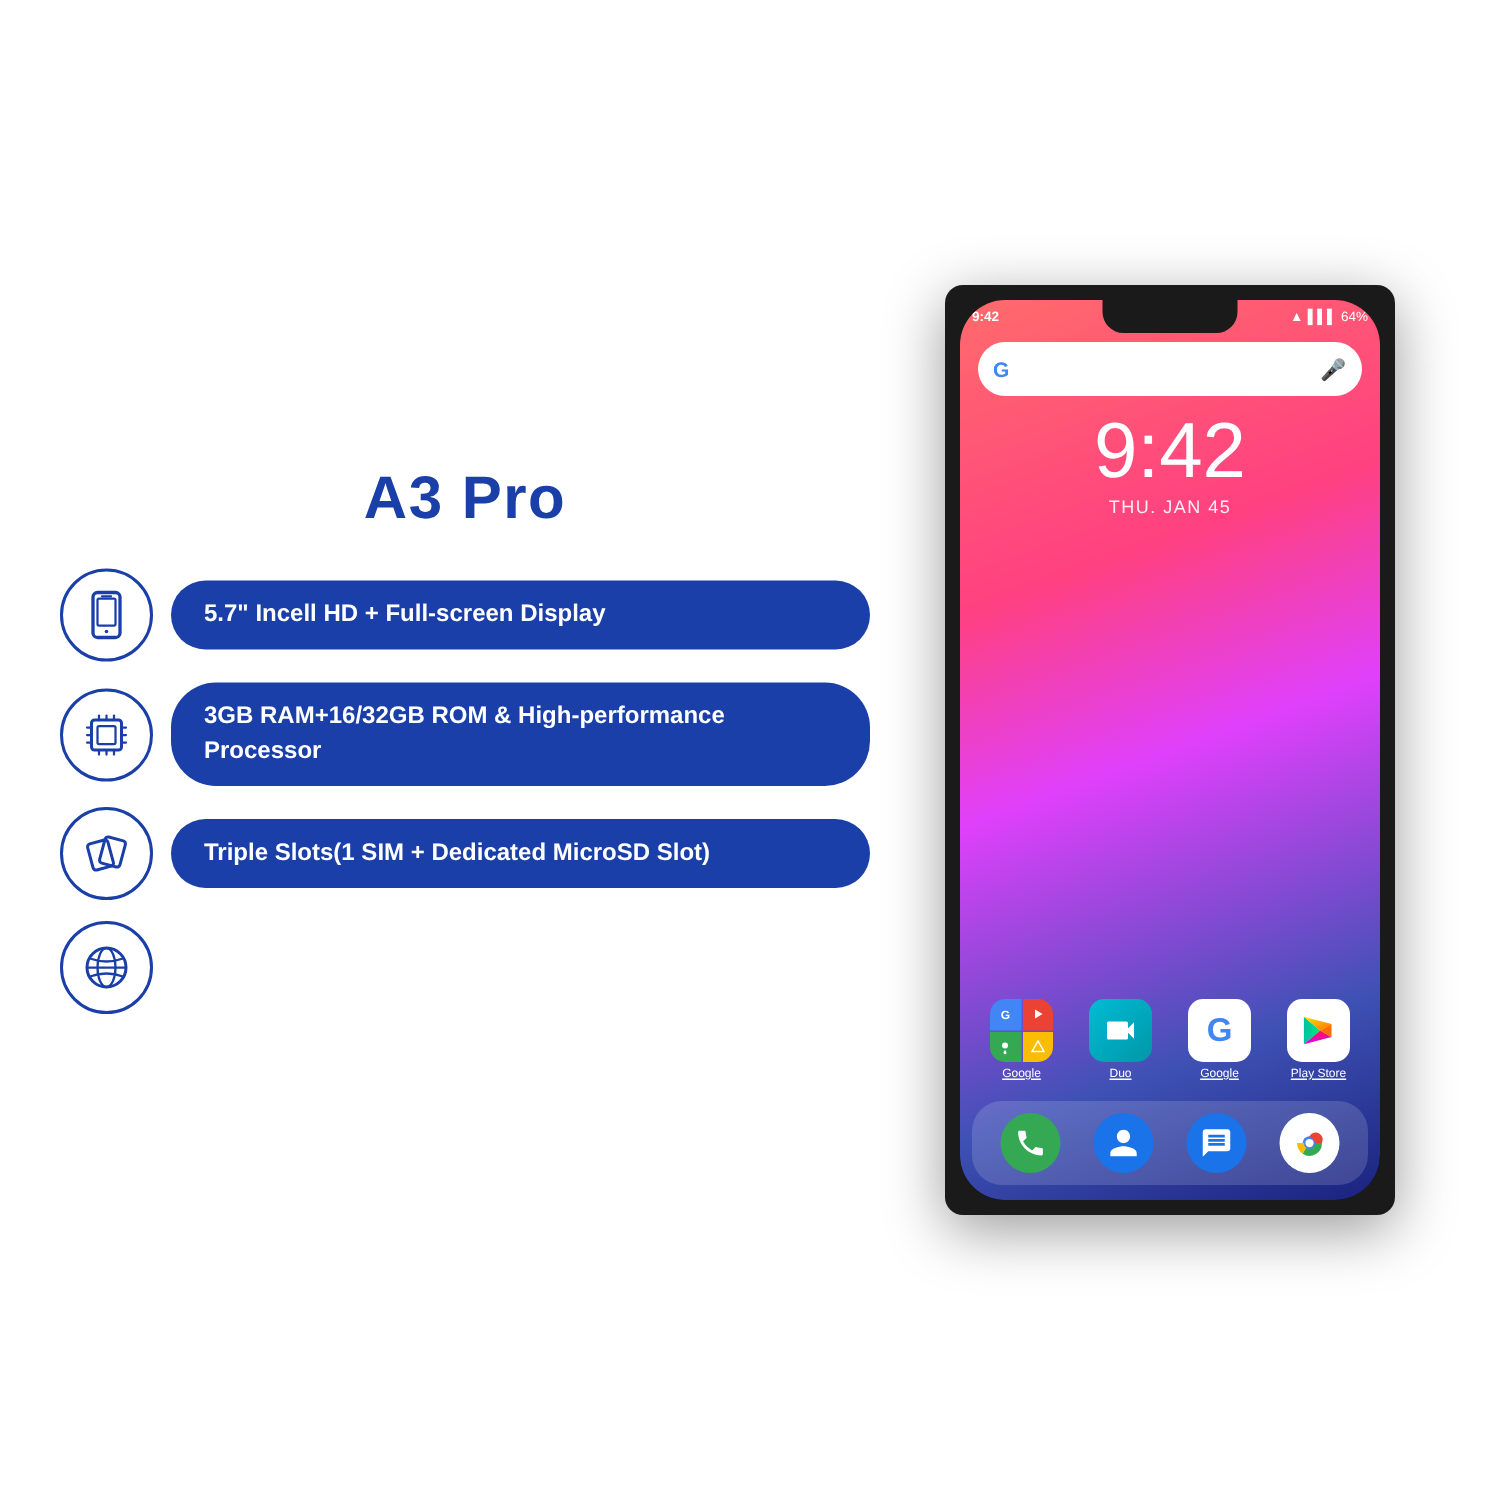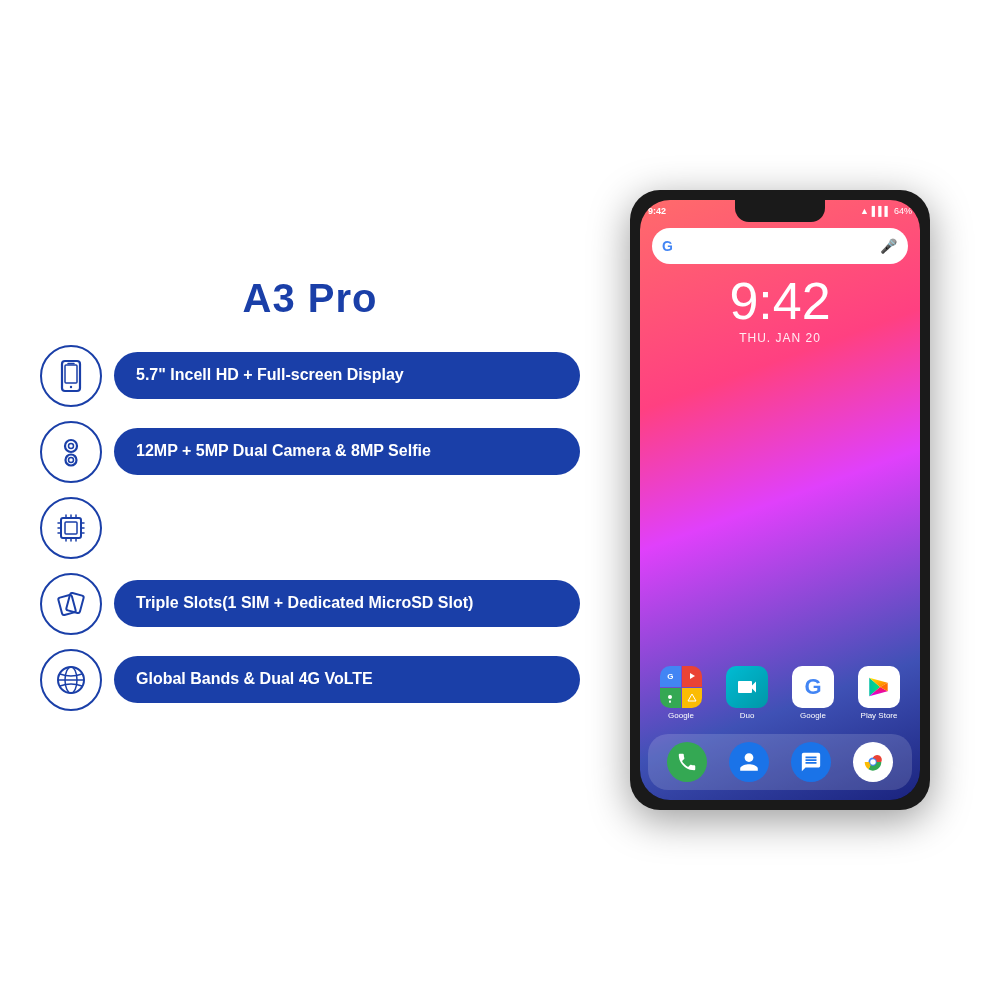--- a/index.html
+++ b/index.html
@@ -74,21 +74,21 @@
       width: 360px;
       display: flex;
       align-items: center;
       justify-content: center;
       flex-shrink: 0;
     }
     .phone-outer {
       width: 300px;
       height: 620px;
       background: #1a1a1a;
-      border-radius: 30px;
+      border-radius: 12px;
       padding: 10px;
       box-shadow: 0 10px 40px rgba(0,0,0,0.4);
       position: relative;
     }
     .phone-inner {
       width: 100%;
       height: 100%;
       border-radius: 30px;
       overflow: hidden;
       position: relative;
@@ -208,20 +208,21 @@
       align-items: center;
       justify-content: center;
       font-size: 20px;
       position: relative;
       overflow: hidden;
     }
     .app-label {
       font-size: 8px;
       color: white;
       text-align: right;
+      text-decoration: underline;
     }
     
     .google-cluster {
       width: 42px;
       height: 42px;
       display: grid;
       grid-template-columns: 1fr 1fr;
       grid-template-rows: 1fr 1fr;
       gap: 1px;
       border-radius: 10px;
@@ -272,53 +273,43 @@
           <rect x="12" y="7" width="12" height="18" rx="1" stroke="#1a3fa8" stroke-width="1.5" fill="none"></rect>
           <circle cx="18" cy="29" r="1.2" fill="#1a3fa8"></circle>
           <line x1="15" y1="5.5" x2="21" y2="5.5" stroke="#1a3fa8" stroke-width="1.5" stroke-linecap="round"></line>
         </svg>
       </div>
       <div class="feature-pill">
         <span class="feature-text">5.7" Incell HD + Full-screen Display</span>
       </div>
     </div>
 
-    <div class="feature-row">
-      <div class="icon-circle">
-        <svg viewBox="0 0 36 36" fill="none" xmlns="http://www.w3.org/2000/svg">
-          <circle cx="18" cy="12" r="6" stroke="#1a3fa8" stroke-width="2.2" fill="none"></circle>
-          <circle cx="18" cy="12" r="2.5" stroke="#1a3fa8" stroke-width="1.5" fill="none"></circle>
-          <circle cx="18" cy="26" r="5.5" stroke="#1a3fa8" stroke-width="2.2" fill="none"></circle>
-          <circle cx="18" cy="26" r="2.5" stroke="#1a3fa8" stroke-width="1.5" fill="none"></circle>
-        </svg>
-      </div>
-      <div class="feature-pill">
-        <span class="feature-text">12MP + 5MP Dual Camera &amp; 8MP Selfie</span>
-      </div>
-    </div>
 
     <div class="feature-row">
       <div class="icon-circle">
         <svg viewBox="0 0 36 36" fill="none" xmlns="http://www.w3.org/2000/svg">
           <rect x="8" y="8" width="20" height="20" rx="2" stroke="#1a3fa8" stroke-width="2" fill="none"></rect>
           <rect x="12" y="12" width="12" height="12" rx="1" stroke="#1a3fa8" stroke-width="1.5" fill="none"></rect>
           <line x1="13" y1="8" x2="13" y2="5" stroke="#1a3fa8" stroke-width="1.5" stroke-linecap="round"></line>
           <line x1="18" y1="8" x2="18" y2="5" stroke="#1a3fa8" stroke-width="1.5" stroke-linecap="round"></line>
           <line x1="23" y1="8" x2="23" y2="5" stroke="#1a3fa8" stroke-width="1.5" stroke-linecap="round"></line>
           <line x1="13" y1="28" x2="13" y2="31" stroke="#1a3fa8" stroke-width="1.5" stroke-linecap="round"></line>
           <line x1="18" y1="28" x2="18" y2="31" stroke="#1a3fa8" stroke-width="1.5" stroke-linecap="round"></line>
           <line x1="23" y1="28" x2="23" y2="31" stroke="#1a3fa8" stroke-width="1.5" stroke-linecap="round"></line>
           <line x1="8" y1="13" x2="5" y2="13" stroke="#1a3fa8" stroke-width="1.5" stroke-linecap="round"></line>
           <line x1="8" y1="18" x2="5" y2="18" stroke="#1a3fa8" stroke-width="1.5" stroke-linecap="round"></line>
           <line x1="8" y1="23" x2="5" y2="23" stroke="#1a3fa8" stroke-width="1.5" stroke-linecap="round"></line>
           <line x1="28" y1="13" x2="31" y2="13" stroke="#1a3fa8" stroke-width="1.5" stroke-linecap="round"></line>
           <line x1="28" y1="18" x2="31" y2="18" stroke="#1a3fa8" stroke-width="1.5" stroke-linecap="round"></line>
           <line x1="28" y1="23" x2="31" y2="23" stroke="#1a3fa8" stroke-width="1.5" stroke-linecap="round"></line>
         </svg>
       </div>
+      <div class="feature-pill">
+        <span class="feature-text">3GB RAM+16/32GB ROM &amp; High-performance Processor</span>
+      </div>
     </div>
 
     <div class="feature-row">
       <div class="icon-circle">
         <svg viewBox="0 0 36 36" fill="none" xmlns="http://www.w3.org/2000/svg">
 
           <rect x="7" y="10" width="14" height="18" rx="2" stroke="#1a3fa8" stroke-width="2" fill="none" transform="rotate(-15 14 19)"></rect>
           <rect x="15" y="8" width="14" height="18" rx="2" stroke="#1a3fa8" stroke-width="2" fill="none" transform="rotate(15 22 17)"></rect>
         </svg>
       </div>
@@ -331,23 +322,20 @@
     <div class="feature-row">
       <div class="icon-circle">
         <svg viewBox="0 0 36 36" fill="none" xmlns="http://www.w3.org/2000/svg">
           <circle cx="18" cy="18" r="13" stroke="#1a3fa8" stroke-width="2" fill="none"></circle>
           <ellipse cx="18" cy="18" rx="6" ry="13" stroke="#1a3fa8" stroke-width="1.5" fill="none"></ellipse>
           <line x1="5" y1="18" x2="31" y2="18" stroke="#1a3fa8" stroke-width="1.5"></line>
           <path d="M7 12 Q18 16 29 12" stroke="#1a3fa8" stroke-width="1.5" fill="none"></path>
           <path d="M7 24 Q18 20 29 24" stroke="#1a3fa8" stroke-width="1.5" fill="none"></path>
         </svg>
       </div>
-      <div class="feature-pill">
-        <span class="feature-text">Global Bands &amp; Dual 4G VoLTE</span>
-      </div>
     </div>
   </div>
 
   <div class="right-panel">
     <div class="phone-outer">
       <div class="phone-inner">
 
         <div class="screen-bg"></div>
 
         <div class="notch"></div>
@@ -361,21 +349,21 @@
           </div>
         </div>
 
         <div class="search-bar">
           <span class="search-g">G</span>
           <span class="search-mic">🎤</span>
         </div>
 
         <div class="clock-display">
           <div class="clock-time">9:42</div>
-          <div class="clock-date">THU. JAN 20</div>
+          <div class="clock-date">THU. JAN 45</div>
         </div>
 
         <div class="app-grid">
 
           <div class="app-item">
             <div class="google-cluster">
               <div class="gc-cell" style="background:#4285f4; color:white; font-size:8px;">G</div>
               <div class="gc-cell" style="background:#ea4335;">
                 <svg width="10" height="10" viewBox="0 0 20 20">
                     <polygon points="6,4 16,10 6,16" fill="white"></polygon>

